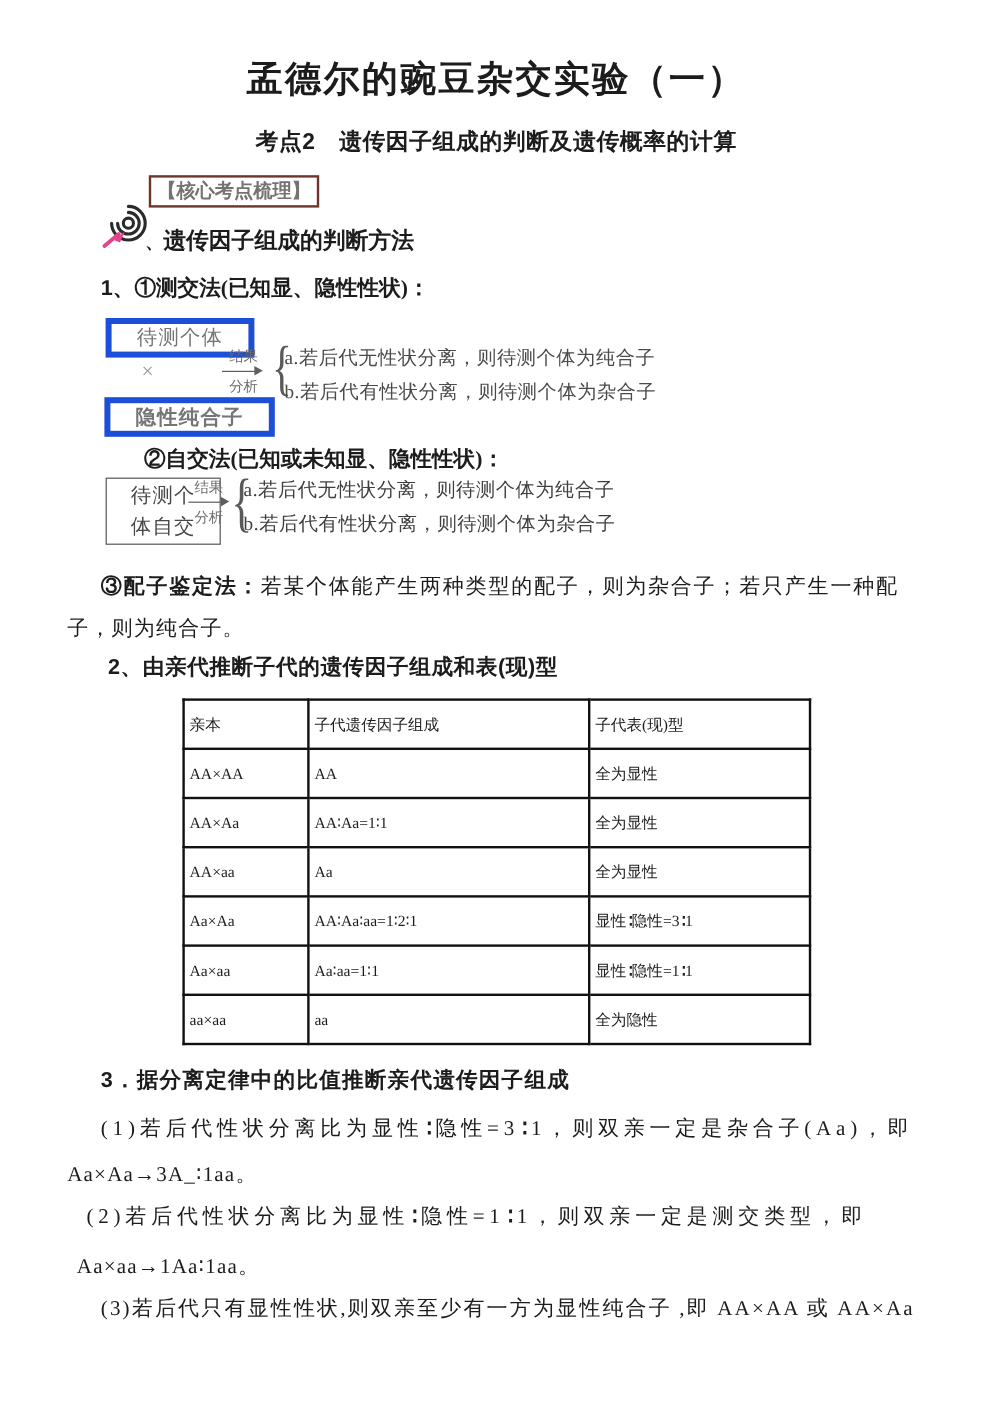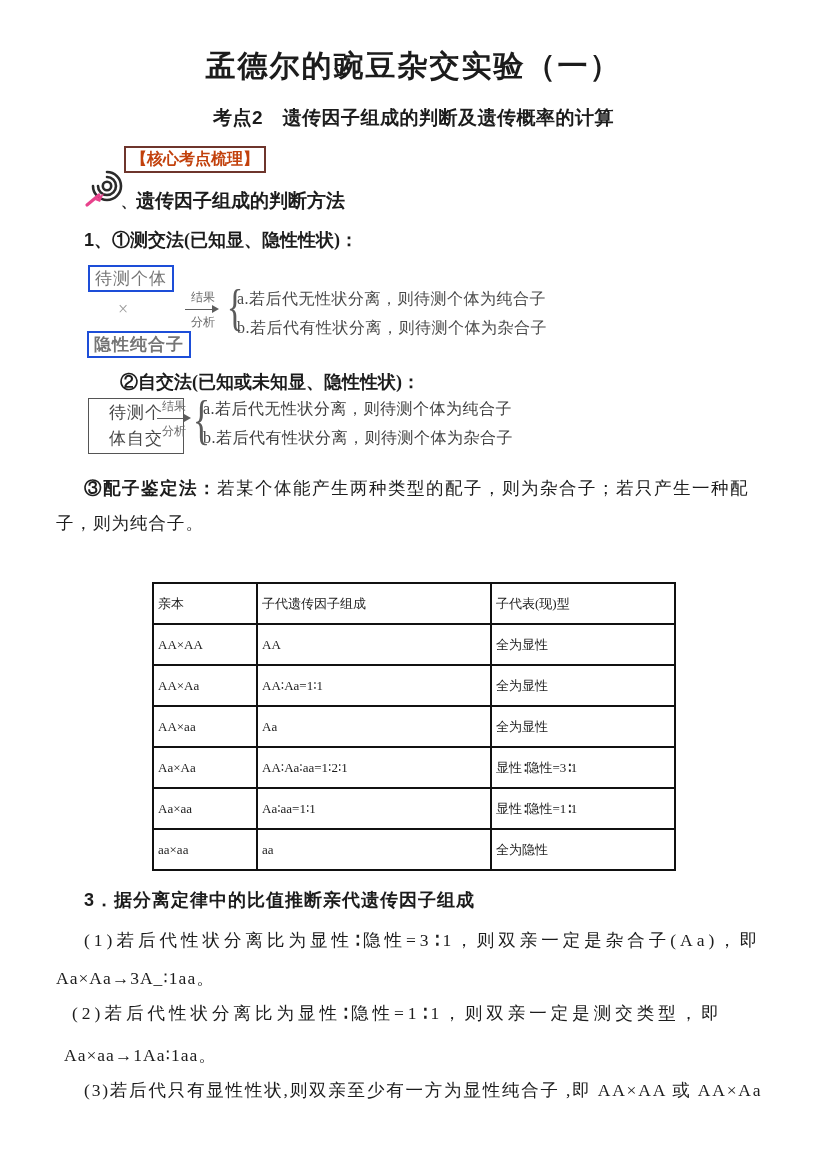--- a/index.html
+++ b/index.html
@@ -5,38 +5,38 @@
   html,body{margin:0;padding:0;background:#ffffff;}
   #page{position:relative;width:827px;height:1169px;background:#ffffff;overflow:hidden;
         font-family:"Liberation Serif",serif;color:#1c1c1c;}
   .abs{position:absolute;white-space:nowrap;}
 
   
   .title{left:0;right:0;top:46px;text-align:center;font-size:30px;font-weight:bold;
          letter-spacing:2px;font-family:"Liberation Serif",serif;}
   .subtitle{left:0;right:0;top:105px;text-align:center;font-size:19px;font-weight:bold;
             font-family:"Liberation Sans",sans-serif;letter-spacing:0.5px;}
-  .badge{left:124px;top:146px;color:#c2410c;border:2px solid #6e352c;background:#fff;
+  .badge{left:124px;top:146px;color:#737373;border:2px solid #6e352c;background:#fff;
          font-size:16px;font-weight:bold;padding:1px 5px;font-family:"Liberation Sans",sans-serif;}
 
   
   .spiral-icon{left:82px;top:169px;width:44px;height:42px;}
   .h1row{left:121px;top:188px;font-size:19px;font-weight:bold;
          font-family:"Liberation Sans",sans-serif;}
   .h1row .bullet{font-size:15px;}
 
   .item-line{font-size:18px;font-weight:bold;font-family:"Liberation Sans",sans-serif;}
   .item-line .kai{font-family:"Liberation Serif",serif;font-weight:bold;}
   .item1{left:84px;top:228px;}
   .item2{left:120px;top:370px;}
 
   
   .dia{position:absolute;}
-  .dia .bx{position:absolute;border:2px solid #1d4ed8;color:#757575;font-size:17px;
-           padding:1px 5px;letter-spacing:1px;line-height:21px;}
+  .dia .bx{position:absolute;border:5px solid #1d4ed8;color:#757575;font-size:17px;
+           padding:1px 21px;letter-spacing:1px;line-height:21px;}
   .dia .cross{position:absolute;color:#9a9a9a;font-size:18px;}
   .dia .mid{position:absolute;text-align:center;color:#6b6b6b;font-size:12px;line-height:14px;
             font-family:"Liberation Serif",serif;}
   .harrow{position:relative;width:34px;height:9px;margin:1px 0;}
   .harrow::before{content:"";position:absolute;left:0;top:4px;width:29px;border-top:1.6px solid #5d5d5d;}
   .harrow::after{content:"";position:absolute;right:0;top:0;width:0;height:0;
                  border-left:7px solid #5d5d5d;border-top:4.5px solid transparent;border-bottom:4.5px solid transparent;}
   .brace{position:absolute;color:#5a5a5a;line-height:1;font-family:"Liberation Serif",serif;}
   .ablines{position:absolute;color:#4a4a4a;font-size:16px;line-height:29px;letter-spacing:0.5px;}
   #dia1{left:86px;top:263px;width:520px;height:100px;}
@@ -128,20 +128,21 @@
       <div>a.若后代无性状分离，则待测个体为纯合子</div>
       <div>b.若后代有性状分离，则待测个体为杂合子</div>
     </div>
   </div>
 
   <div class="abs para p-item3a">
     <b>③配子鉴定法：</b><span>若某个体能产生两种类型的配子，则为杂合子；若只产生一种配</span>
   </div>
   <div class="abs para p-item3b">子，则为纯合子。</div>
 
+  <div class="abs h2">2、由亲代推断子代的遗传因子组成和表(现)型</div>
 
   <table id="gtable">
     <colgroup>
         <col style="width:104px">
         <col style="width:234px">
         <col style="width:184px">
       </colgroup>
     <tbody>
         <tr>
       <th>亲本</th>

